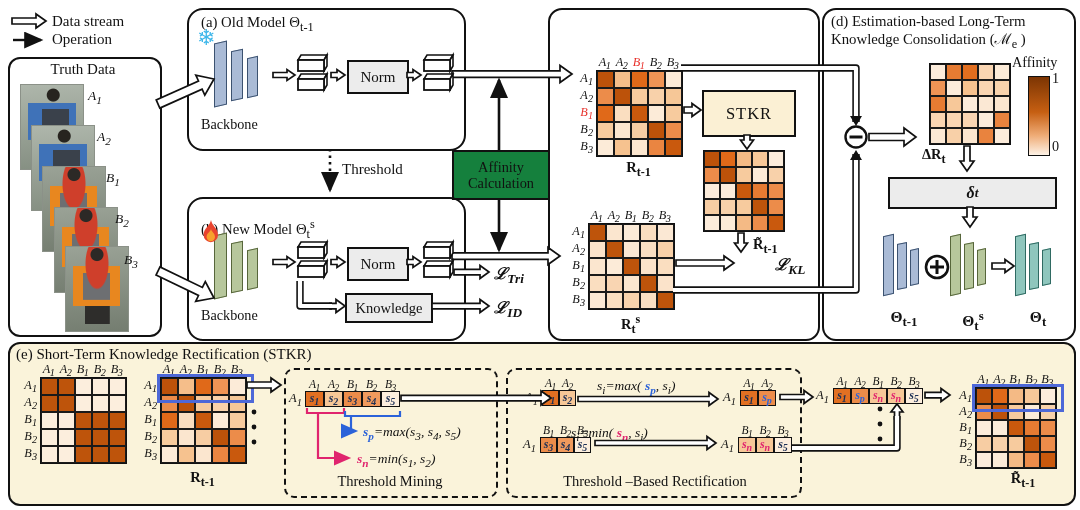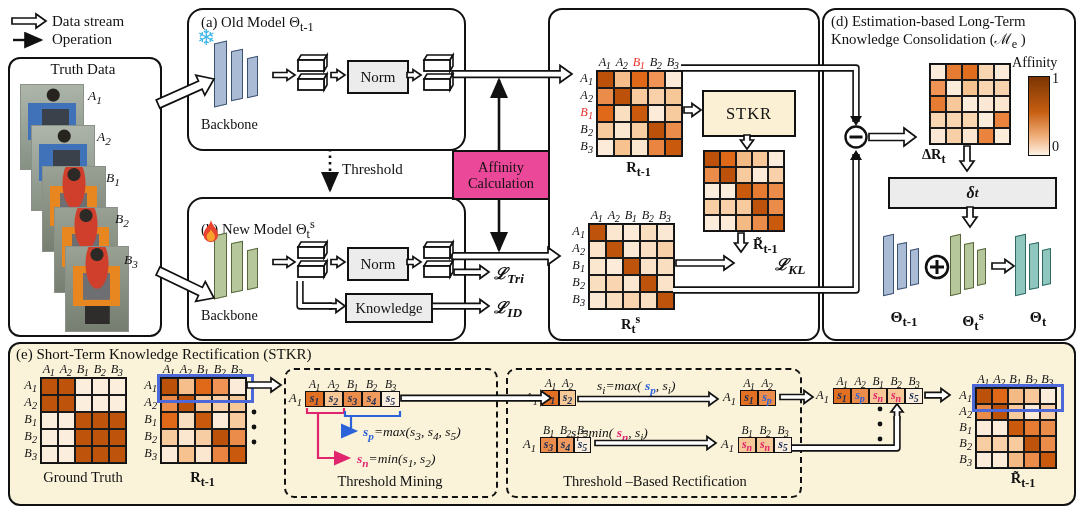--- a/index.html
+++ b/index.html
@@ -5,21 +5,21 @@
   html,body{margin:0;padding:0;background:#fff}
   #stage{position:relative;width:1080px;height:510px;background:#fff;overflow:hidden;
          font-family:"Liberation Serif","DejaVu Serif",serif;color:#111}
   .abs{position:absolute}
   .panel{position:absolute;border:2.6px solid #111;border-radius:16px;z-index:2;background:transparent}
   #panel-e{background:#faf3da;border-radius:12px}
   #input-box{border-radius:12px}
   .dashedbox{position:absolute;border:2.6px dashed #111;border-radius:10px;z-index:2}
   .box{position:absolute;border:2px solid #111;background:#ececec;display:flex;align-items:center;
        justify-content:center;z-index:2;font-size:15px}
-  .box.white{background:#ec4899}
+  .box.white{background:#15803d}
   .box.cream{background:#fbf0d4;font-size:16.5px;letter-spacing:1px}
   .txt{position:absolute;z-index:2;white-space:nowrap}
   .wrap{white-space:normal}
   .ptitle{font-size:14.8px;line-height:1.2}
   .t15{font-size:15px}
   .t14{font-size:14.2px}
   .b{font-weight:bold}
   .ctr{text-align:center}
   .loss{font-size:16px;font-weight:bold;font-style:italic}
   .theta{font-size:15.5px;font-weight:bold}
@@ -356,21 +356,20 @@
         <div class="c" style="background: rgb(190, 84, 11);"></div>
         <div class="c" style="background: rgb(190, 84, 11);"></div>
         <div class="c" style="background: rgb(190, 84, 11);"></div>
         <div class="c" style="background: rgb(252, 238, 221);"></div>
         <div class="c" style="background: rgb(252, 238, 221);"></div>
         <div class="c" style="background: rgb(190, 84, 11);"></div>
         <div class="c" style="background: rgb(190, 84, 11);"></div>
         <div class="c" style="background: rgb(190, 84, 11);"></div>
       </div>
     </div>
-  <div class="txt cap ctr" style="left:10px;top:469px;width:146px">Ground Truth</div>
   <div class="matrix" id="m-rt1e" style="left:160px;top:377px;--cs:17px">
       <div class="mx-cols">
         <span>A<sub>1</sub></span>
         <span>A<sub>2</sub></span>
         <span>B<sub>1</sub></span>
         <span>B<sub>2</sub></span>
         <span>B<sub>3</sub></span>
       </div>
       <div class="mx-rows">
         <span>A<sub>1</sub></span>

